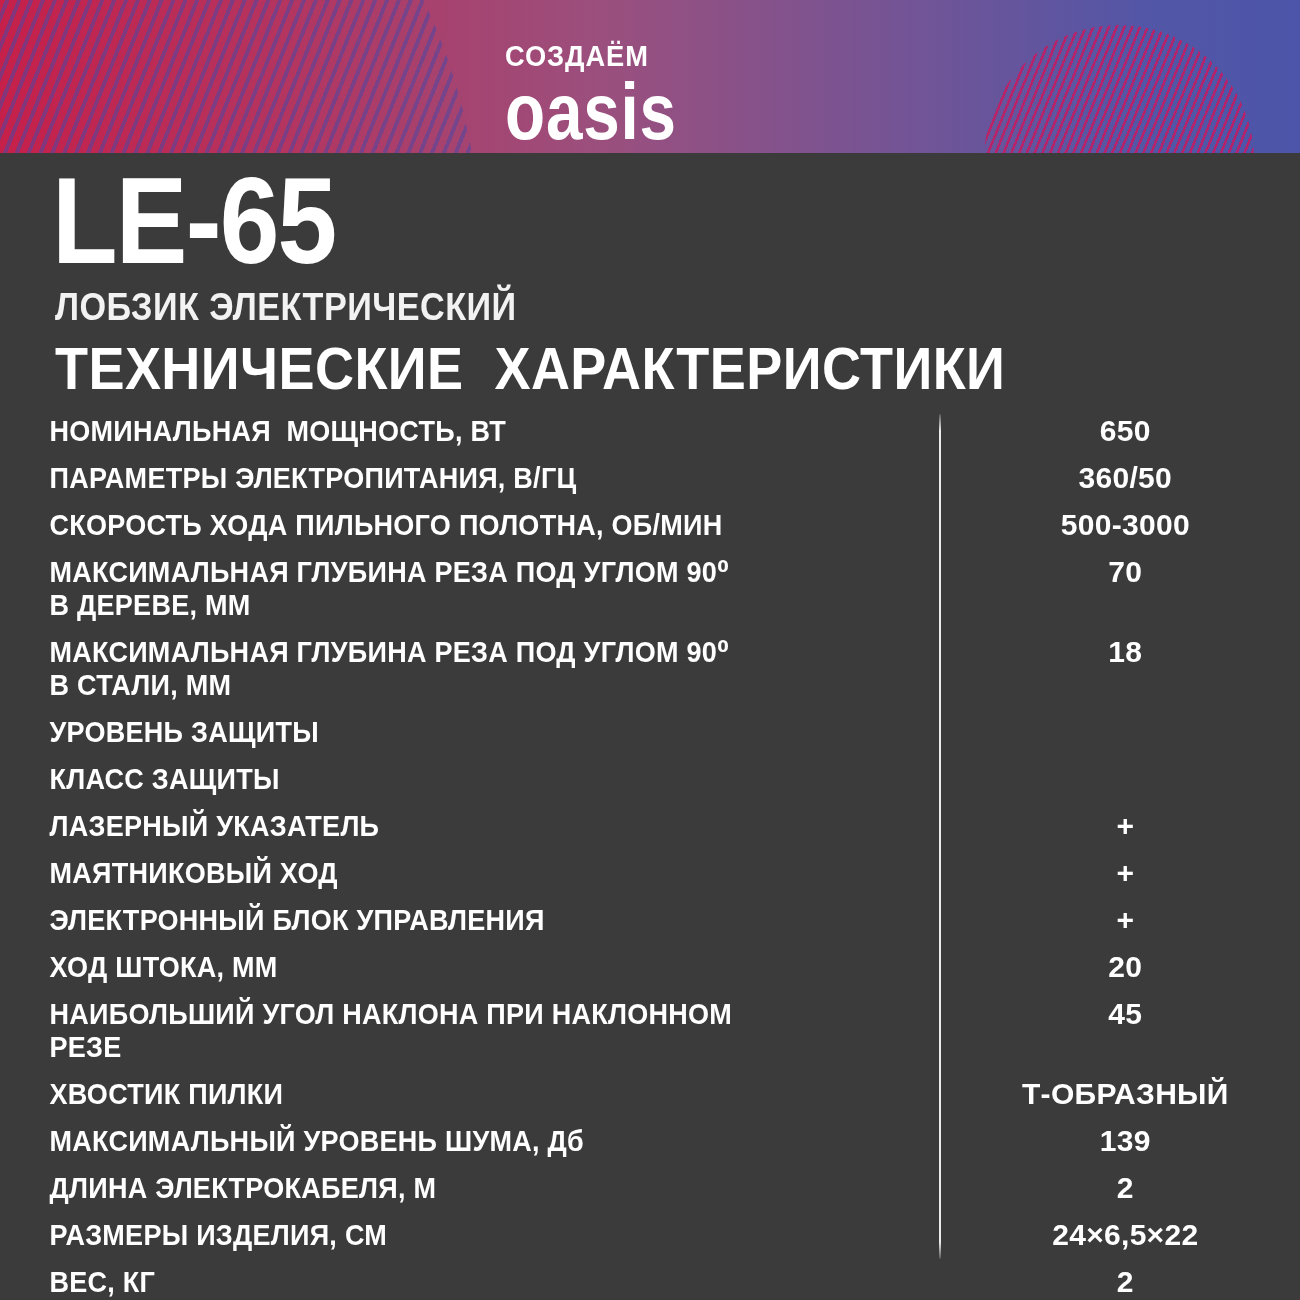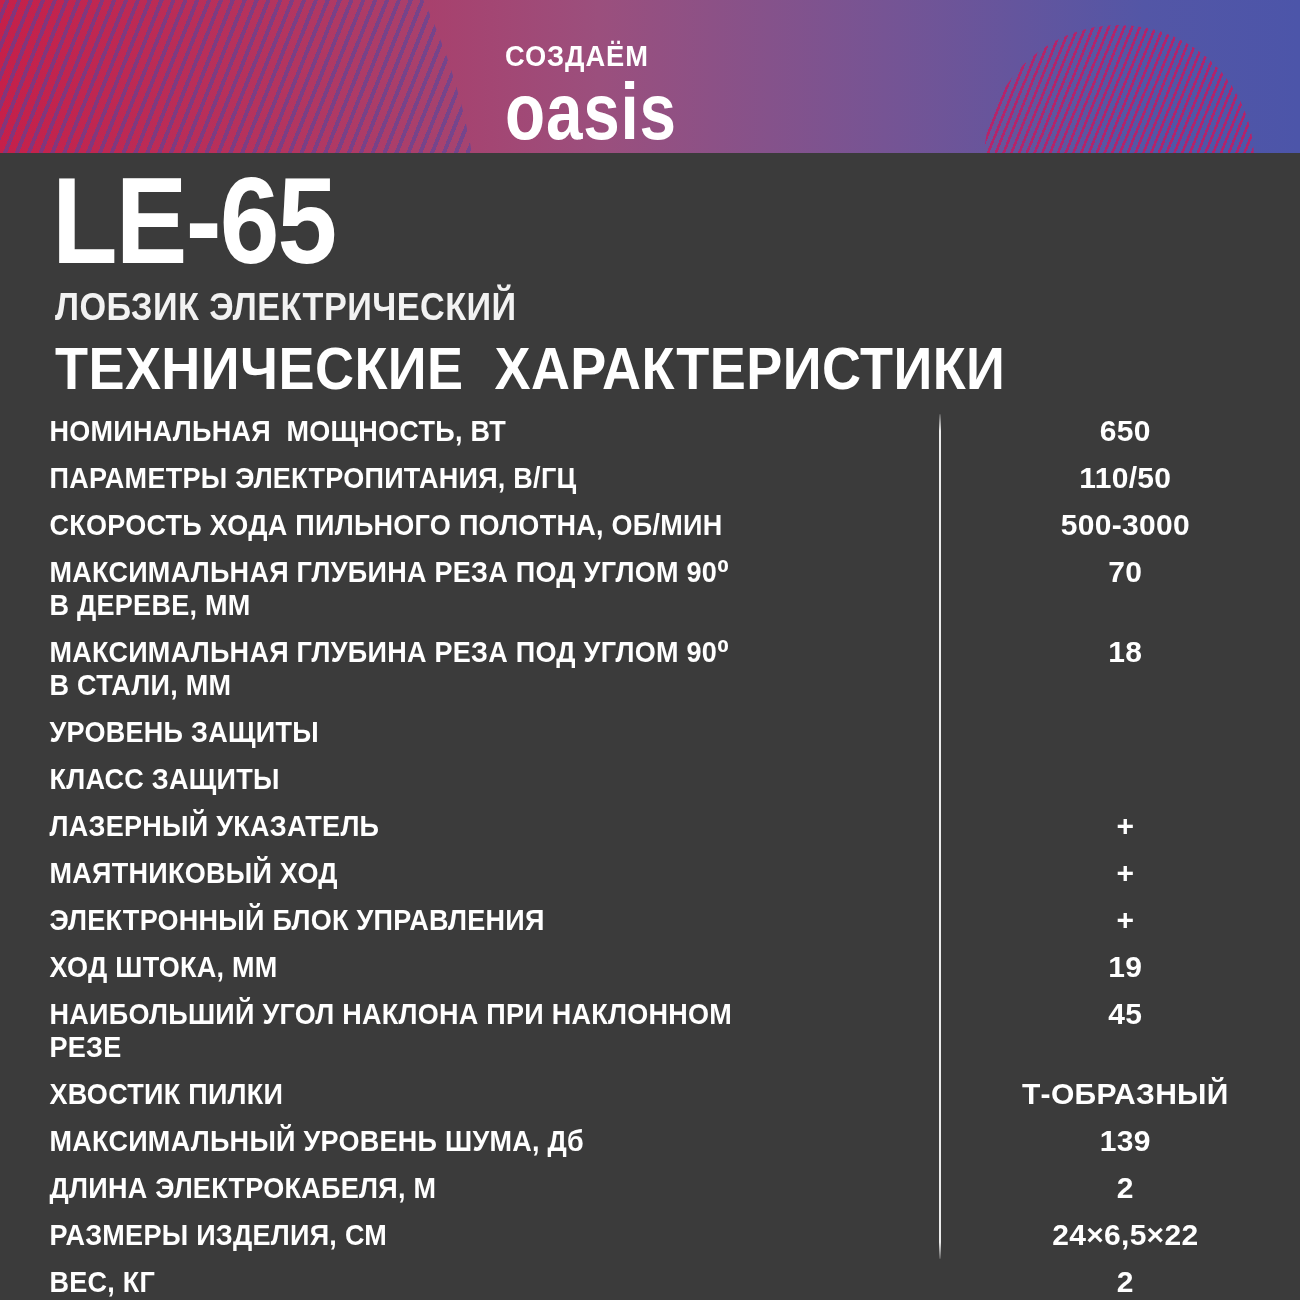--- a/index.html
+++ b/index.html
@@ -117,21 +117,21 @@
   <section class="spec-table" id="spec-table">
     <div class="divider"></div>
 
   <div class="row">
     <div class="label">НОМИНАЛЬНАЯ  МОЩНОСТЬ, ВТ</div>
     <div class="value">650</div>
   </div>
 
   <div class="row">
     <div class="label">ПАРАМЕТРЫ ЭЛЕКТРОПИТАНИЯ, В/ГЦ</div>
-    <div class="value">110/50</div>
+    <div class="value">360/50</div>
   </div>
 
   <div class="row">
     <div class="label">СКОРОСТЬ ХОДА ПИЛЬНОГО ПОЛОТНА, ОБ/МИН</div>
     <div class="value">500-3000</div>
   </div>
 
   <div class="row">
     <div class="label">МАКСИМАЛЬНАЯ ГЛУБИНА РЕЗА ПОД УГЛОМ 90⁰
 В ДЕРЕВЕ, ММ</div>
@@ -162,21 +162,21 @@
     <div class="value">+</div>
   </div>
 
   <div class="row">
     <div class="label">ЭЛЕКТРОННЫЙ БЛОК УПРАВЛЕНИЯ</div>
     <div class="value">+</div>
   </div>
 
   <div class="row">
     <div class="label">ХОД ШТОКА, ММ</div>
-    <div class="value">19</div>
+    <div class="value">20</div>
   </div>
 
   <div class="row">
     <div class="label">НАИБОЛЬШИЙ УГОЛ НАКЛОНА ПРИ НАКЛОННОМ РЕЗЕ</div>
     <div class="value">45</div>
   </div>
 
   <div class="row">
     <div class="label">ХВОСТИК ПИЛКИ</div>
     <div class="value">Т-ОБРАЗНЫЙ</div>

